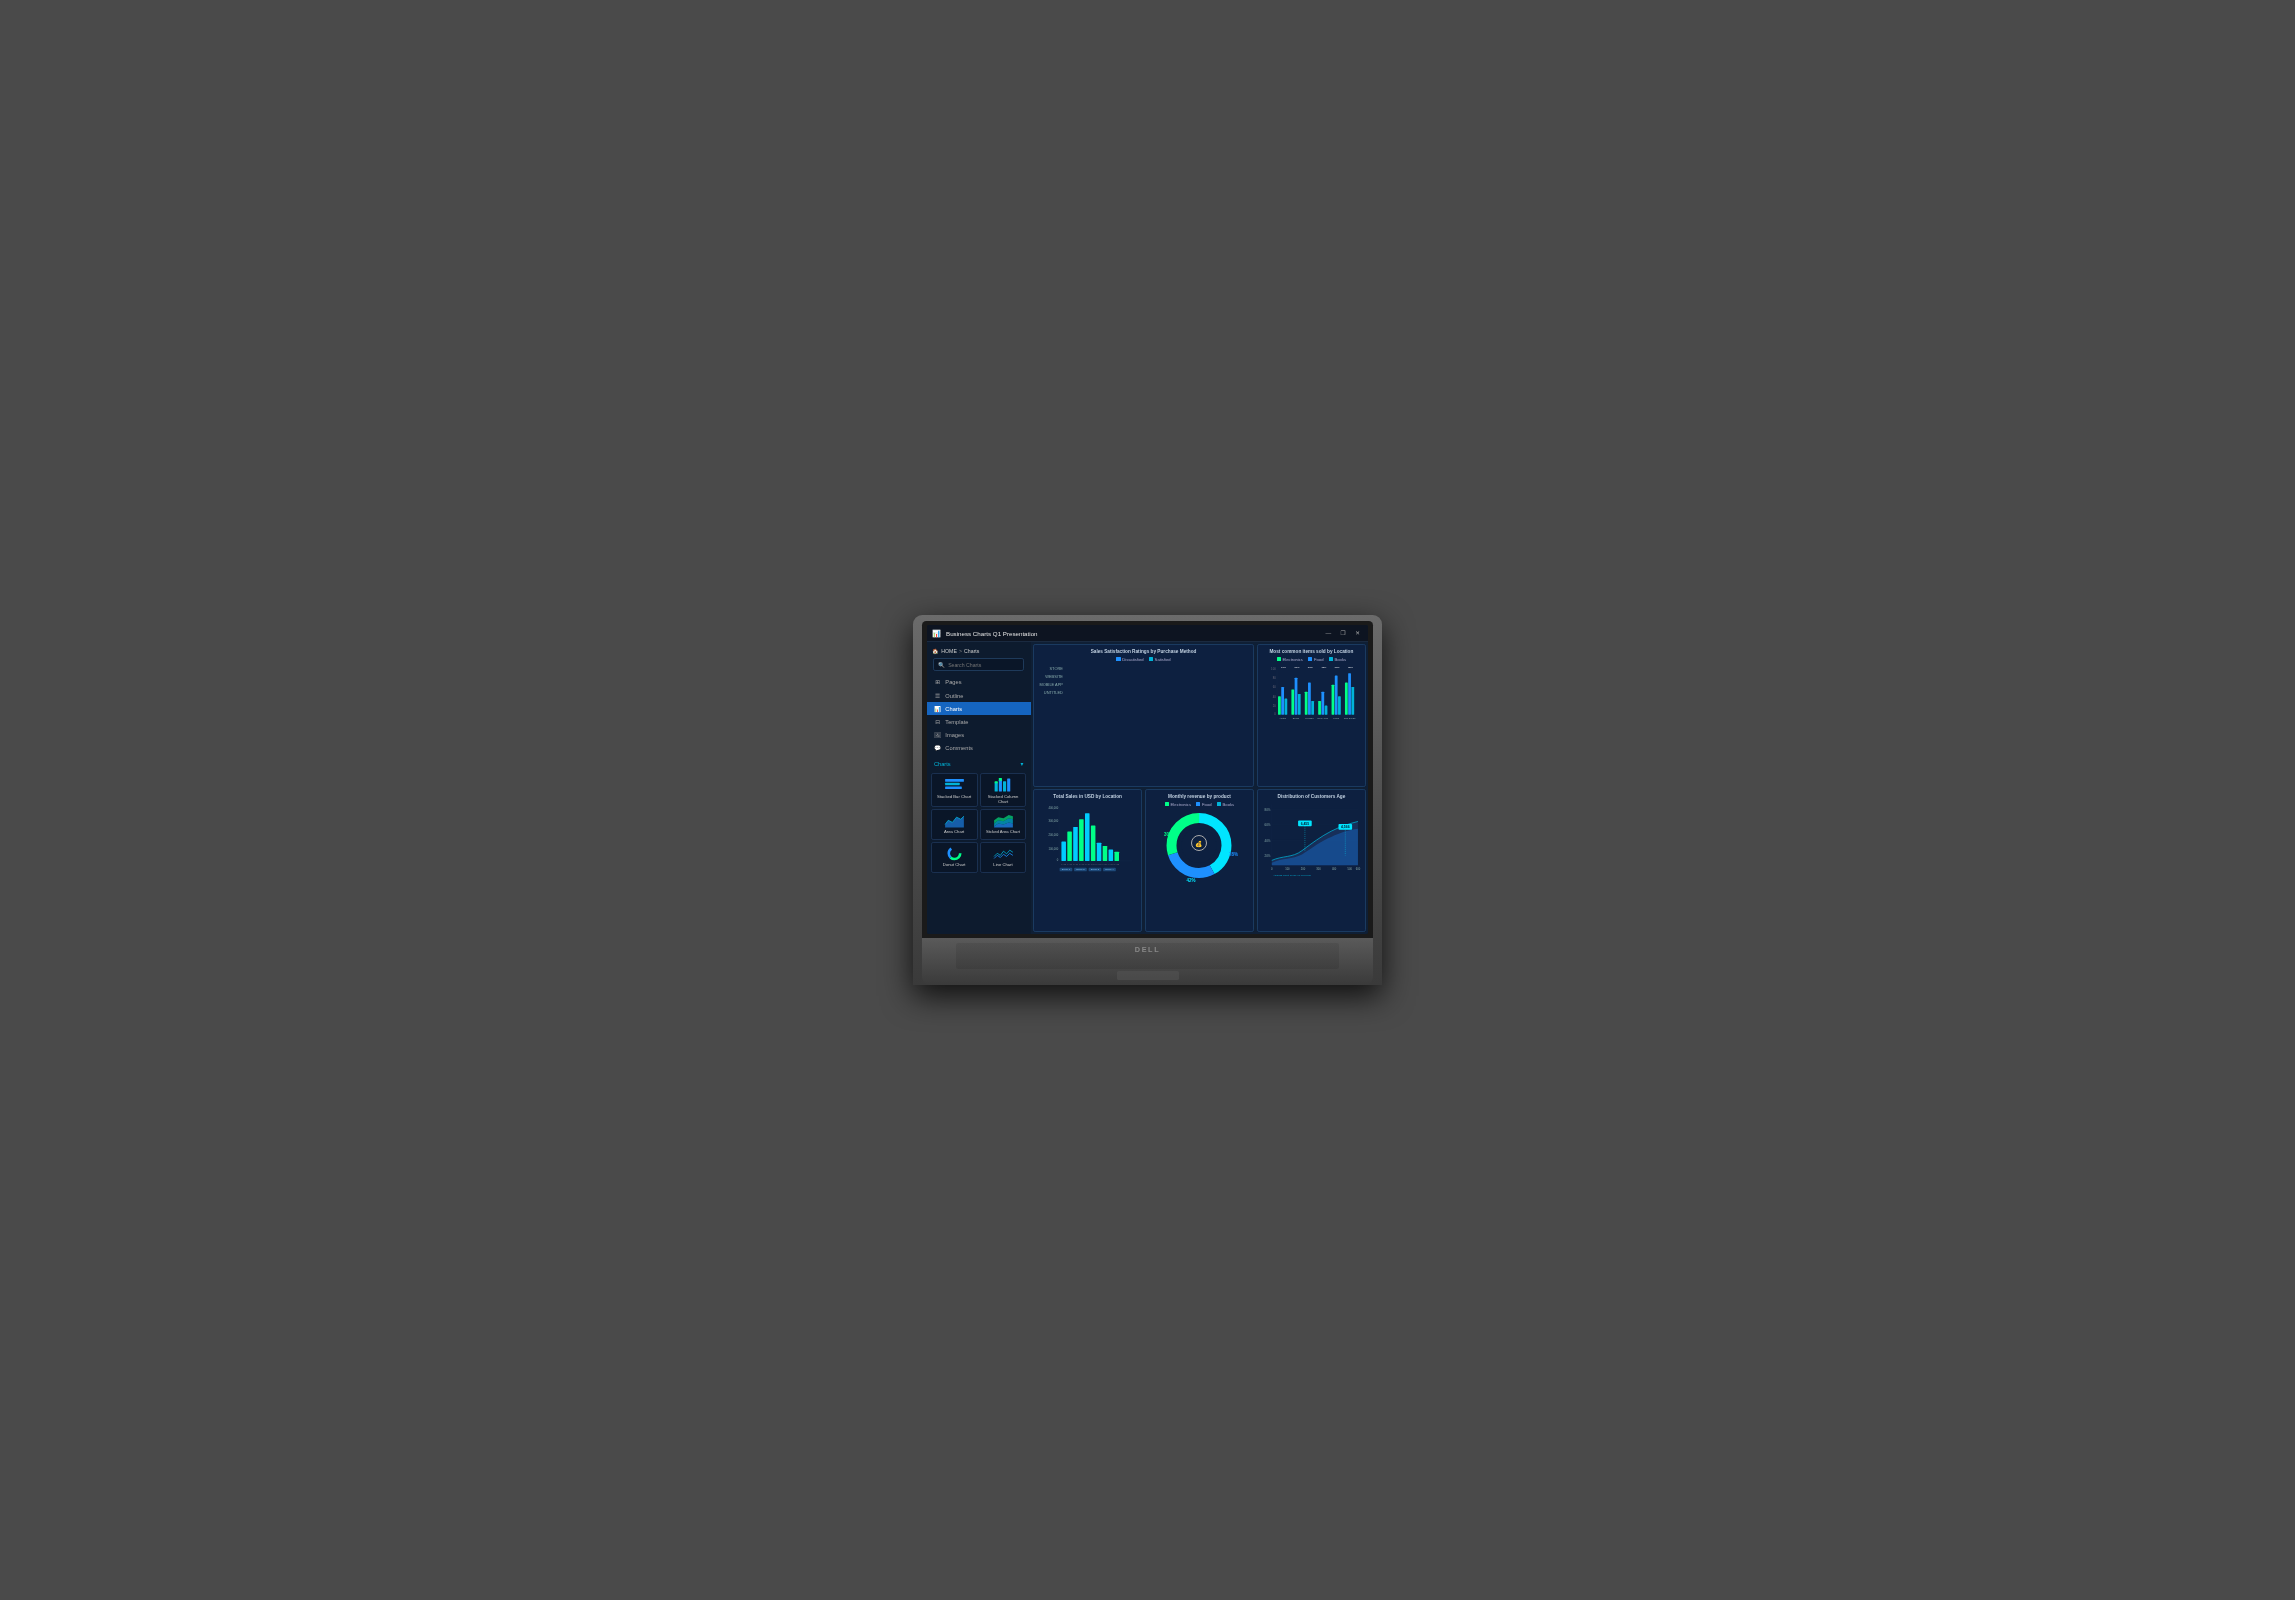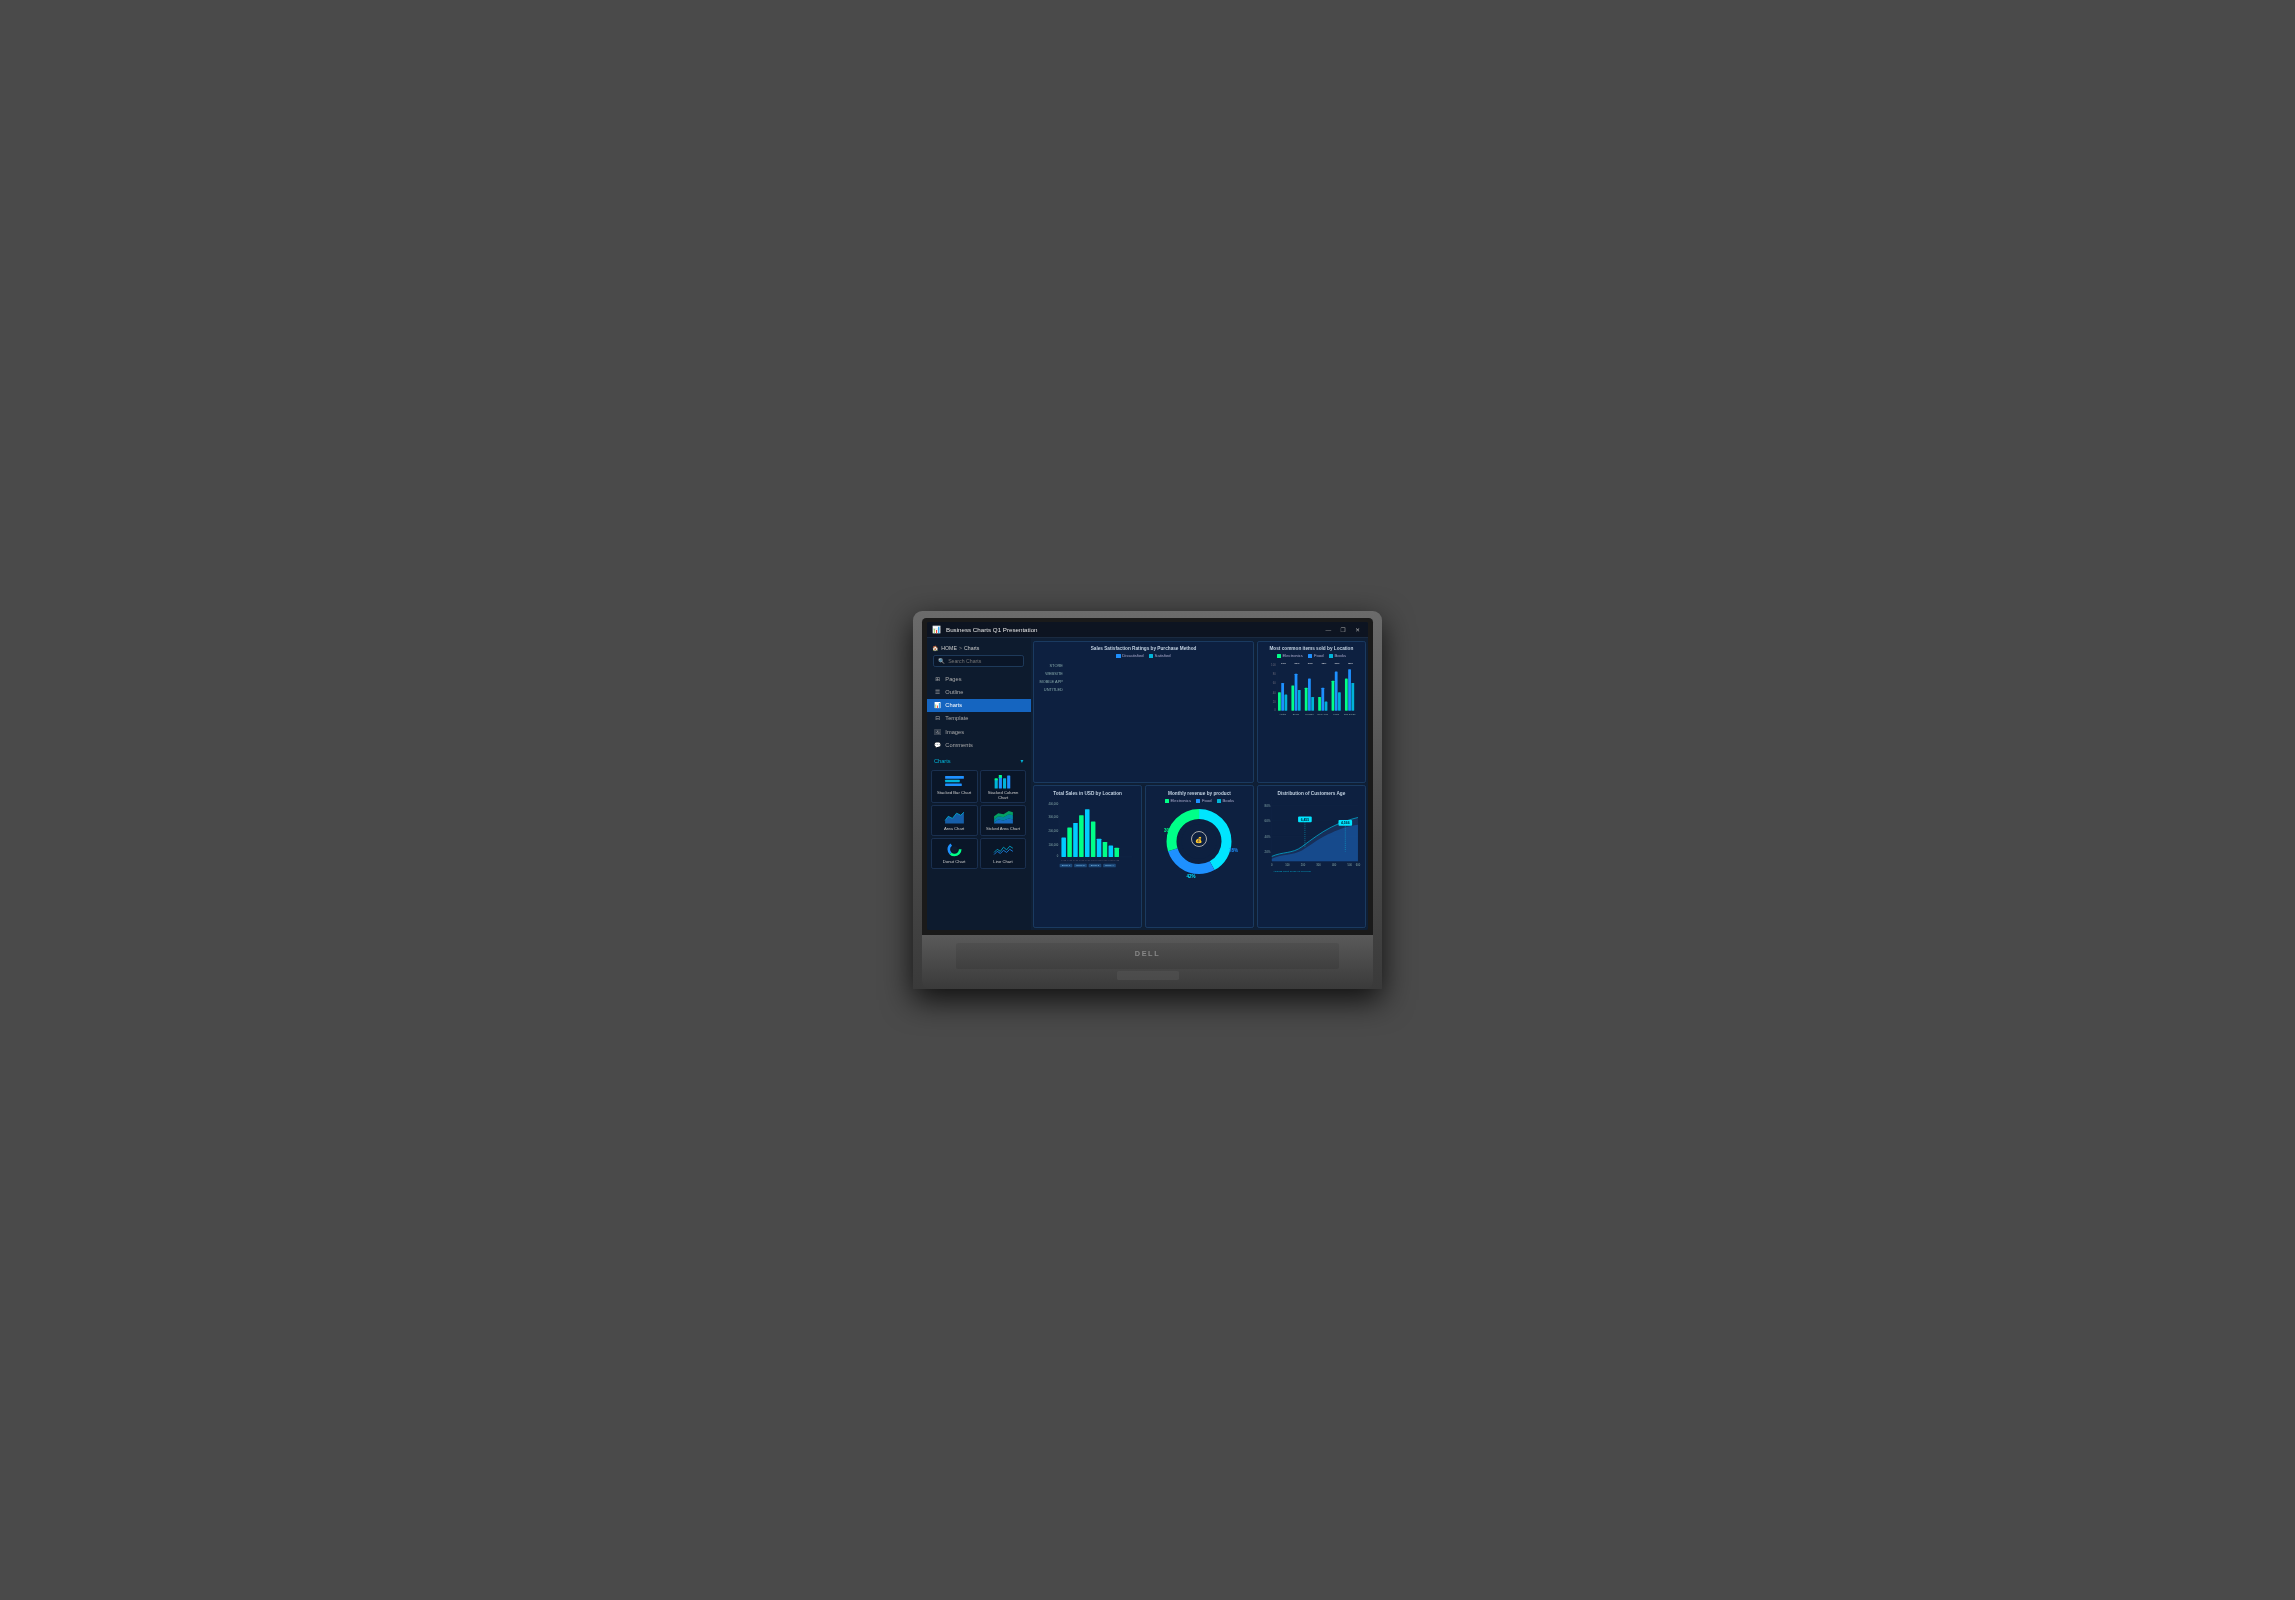--- a/index.html
+++ b/index.html
@@ -248,21 +248,21 @@
     .h-bars-group {
       flex: 1;
       display: flex;
       flex-direction: column;
       gap: 1px;
     }
 
     
     .laptop-bottom {
       background: linear-gradient(180deg, #5a5a5a 0%, #4a4a4a 50%, #3a3a3a 100%);
-      height: 54px;
+      height: 47px;
       border-radius: 0 0 8.3px 8.3px;
       display: flex;
       flex-direction: column;
       align-items: center;
       justify-content: center;
       position: relative;
     }
     .keyboard-area {
       width: 85%;
       height: 26px;

